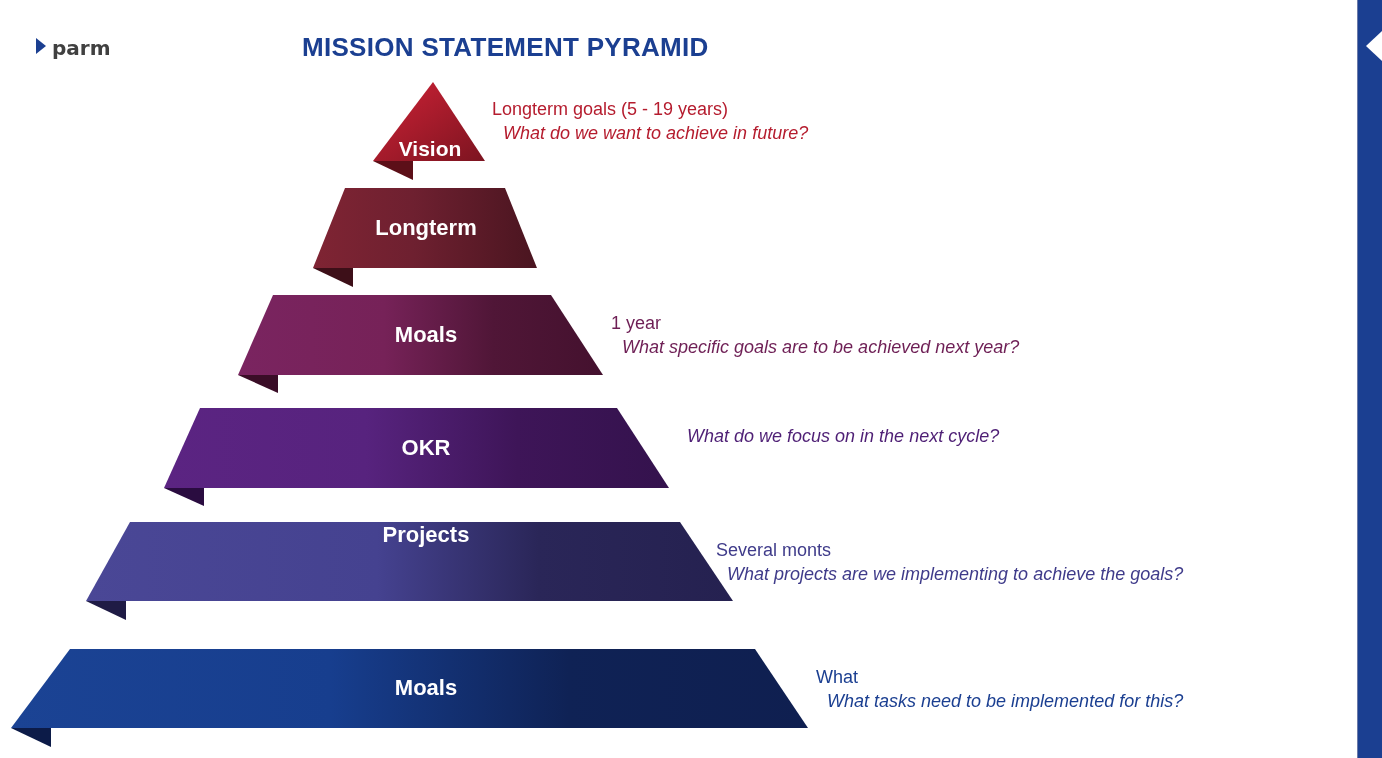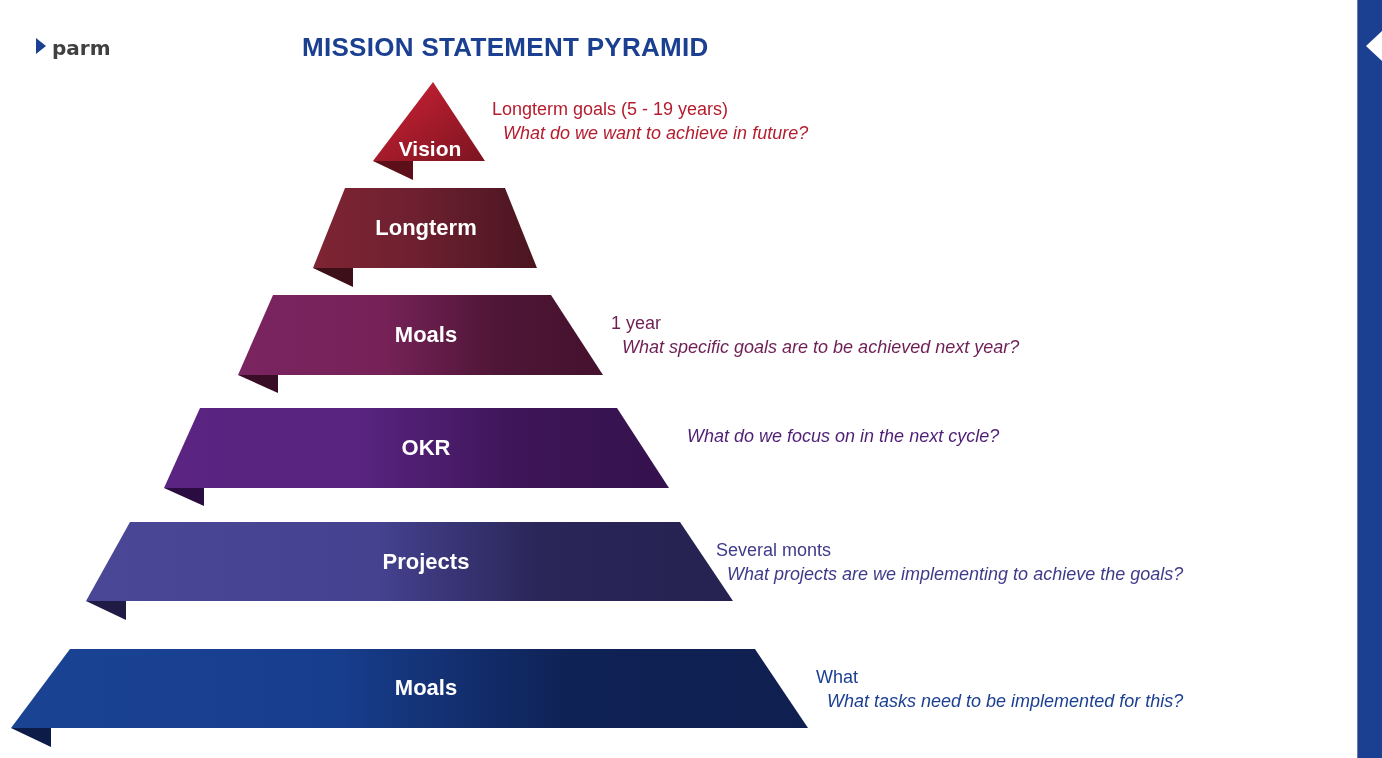--- a/index.html
+++ b/index.html
@@ -117,21 +117,21 @@
   <g>
     <polygon points="11,728 51,728 51,747" fill="#0c1b48"></polygon>
     <polygon points="70,649 755,649 808,728 11,728" fill="url(#gTasks)"></polygon>
   </g>
 </svg>
 
 <div class="tier-label" style="left:430px; top:149px; font-size:21px;">Vision</div>
 <div class="tier-label" style="left:426px; top:228px;">Longterm</div>
 <div class="tier-label" style="left:426px; top:335px;">Moals</div>
 <div class="tier-label" style="left:426px; top:448px;">OKR</div>
-<div class="tier-label" style="left:426px; top:562px;">Projects</div>
+<div class="tier-label" style="left:426px; top:535px;">Projects</div>
 <div class="tier-label" style="left:426px; top:688px;">Moals</div>
 
 <div class="desc" style="left:492px; top:97px; color:#b51c2e;">
   <span class="period">Longterm goals (5 - 19 years)</span>
   <span class="question">What do we want to achieve in future?</span>
 </div>
 <div class="desc" style="left:542px; top:205px; color:#6e1f2c;">
 </div>
 <div class="desc" style="left:611px; top:311px; color:#6e1f55;">
   <span class="period">1 year</span>

